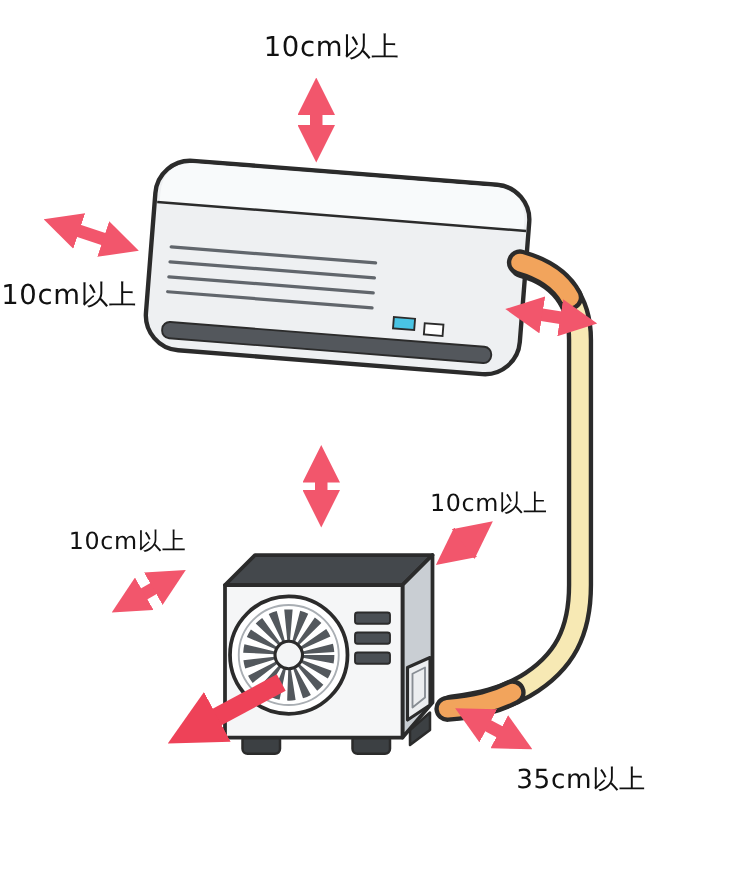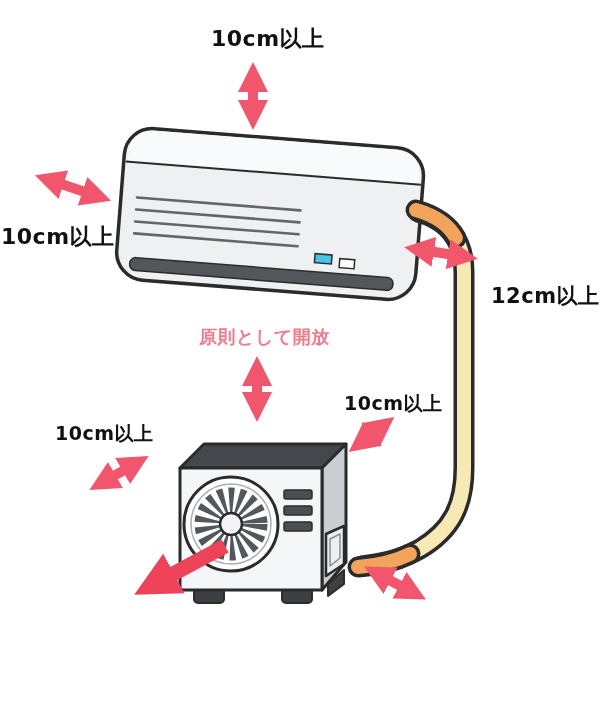--- a/index.html
+++ b/index.html
@@ -7,21 +7,21 @@
     --pipe:#f7e9b4; --pipe-joint:#f2a45c; --unit-body:#eef0f2;
     --unit-dark:#44484c; --outline:#2b2b2b; --indicator-cyan:#49c4e4;
   }
   html,body{margin:0;padding:0;background:#ffffff;}
   .stage{
     position:relative;width:600px;height:711px;overflow:hidden;
     background:#ffffff;font-family:"DejaVu Sans",sans-serif;
   }
   .stage svg{position:absolute;left:0;top:0;}
   .lbl{
-    position:absolute;font-weight:bold;color:#111111;
+    position:absolute;font-weight:normal;color:#111111;
     white-space:nowrap;letter-spacing:0.5px;line-height:1.1;
   }
   .lbl.pink{color:var(--open-text);}
   .arrow{stroke:var(--arrow);stroke-width:10;fill:none;}
   .arrow-strong{stroke:var(--arrow-strong);stroke-width:15;fill:none;}
   #headA path{fill:var(--arrow);}
   #headB path{fill:var(--arrow-strong);}
 </style>
 </head>
 <body>
@@ -94,18 +94,17 @@
       <line x1="257" y1="374" x2="257" y2="404" class="arrow" marker-start="url(#headA)" marker-end="url(#headA)"></line>
       <line x1="363" y1="441" x2="380" y2="428" class="arrow" marker-start="url(#headA)" marker-end="url(#headA)"></line>
       <line x1="105" y1="481" x2="133" y2="465" class="arrow" marker-start="url(#headA)" marker-end="url(#headA)"></line>
       <line x1="225" y1="546" x2="158" y2="582" class="arrow-strong" marker-end="url(#headB)"></line>
       <line x1="380" y1="575" x2="410" y2="591" class="arrow" marker-start="url(#headA)" marker-end="url(#headA)"></line>
     </g>
   </svg>
 
   <div class="lbl" style="left:211px;top:27px;font-size:22px;">10cm以上</div>
   <div class="lbl" style="left:1px;top:225px;font-size:22px;">10cm以上</div>
-  <div class="lbl" style="left:491px;top:285px;font-size:21px;">12cm以上</div>
-  <div class="lbl pink" style="left:199px;top:327px;font-size:18px;">原則として開放</div>
   <div class="lbl" style="left:344px;top:393px;font-size:19px;">10cm以上</div>
   <div class="lbl" style="left:55px;top:423px;font-size:19px;">10cm以上</div>
+  <div class="lbl" style="left:413px;top:612px;font-size:21px;">35cm以上</div>
 
 </div>
 
 </body></html>

